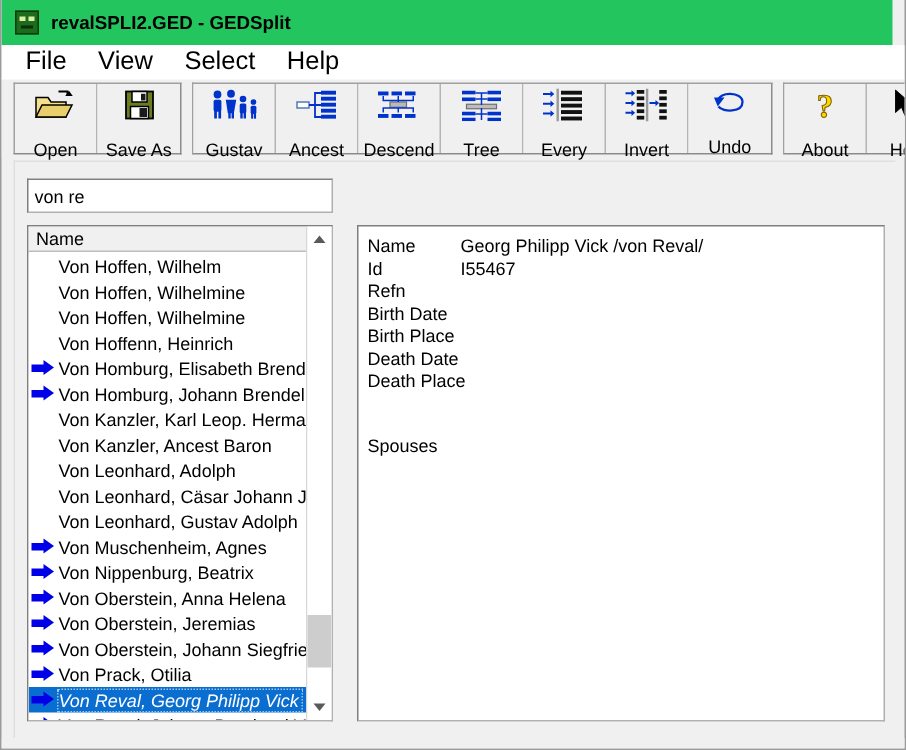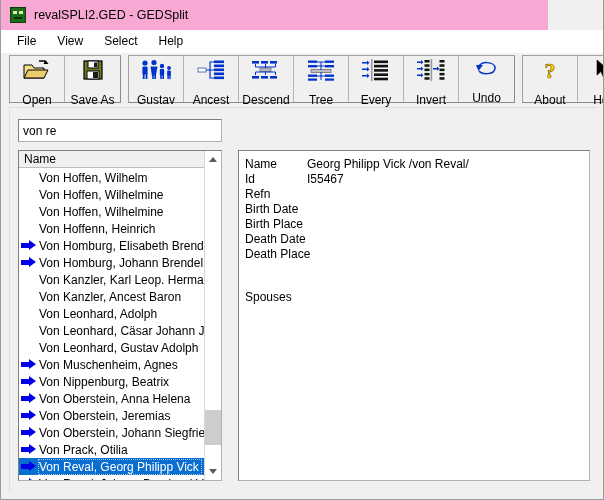--- a/index.html
+++ b/index.html
@@ -16,24 +16,25 @@
     background: #f0f0f0;
     border-left: 1px solid #9a9a9a;
     border-right: 1px solid #9a9a9a;
     border-bottom: 1px solid #9a9a9a;
     overflow: hidden;
   }
 
   
   .titlebar {
     position: absolute; left: 0; top: 0;
-    width: 547px; height: 30px;
-    background: #f9a8d4;
+    width: 594px; height: 30px;
+    background: #22c55e;
     display: flex; align-items: center;
     padding-left: 9px;
+    font-weight: bold;
   }
   .app-icon {
     width: 16px; height: 16px;
     margin-right: 8px;
     position: relative;
     background: #1d6b1d;
     border: 1px solid #0c3d0c;
     flex: 0 0 auto;
   }
   .app-icon::before {
@@ -57,21 +58,21 @@
 
   
   .menubar {
     position: absolute; left: 0; top: 30px;
     width: 604px; height: 22px;
     background: #ffffff;
     display: flex; align-items: center;
     padding-left: 10px;
   }
   .menu-item {
-    font-size: 12px;
+    font-size: 17px;
     color: #000000;
     padding: 2px 9px 2px 6px;
     margin-right: 6px;
     white-space: nowrap;
     cursor: default;
   }
 
   
   .toolbar {
     position: absolute; left: 0; top: 52px;
@@ -169,20 +170,21 @@
     cursor: default;
   }
   .list-row.sel {
     background: #0a6ed1;
     color: #ffffff;
   }
   .list-row.sel .row-label {
     outline: 1px dotted #9cc6ea;
     outline-offset: 0px;
     padding-right: 2px;
+    font-style: italic;
   }
   .arrow-cell {
     width: 18px; height: 13px;
     flex: 0 0 18px;
     display: flex; align-items: center;
   }
   .arrow-icon {
     width: 16px; height: 11px;
     position: relative;
   }

